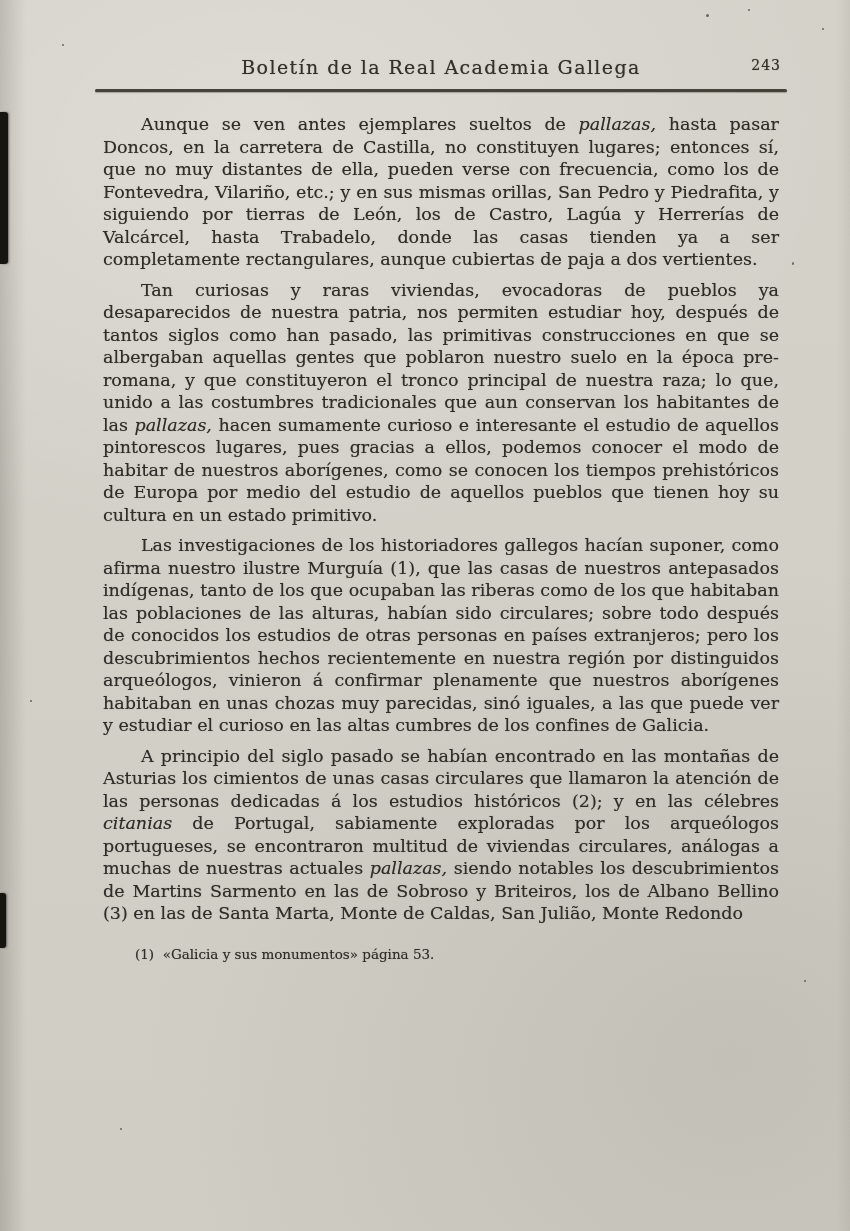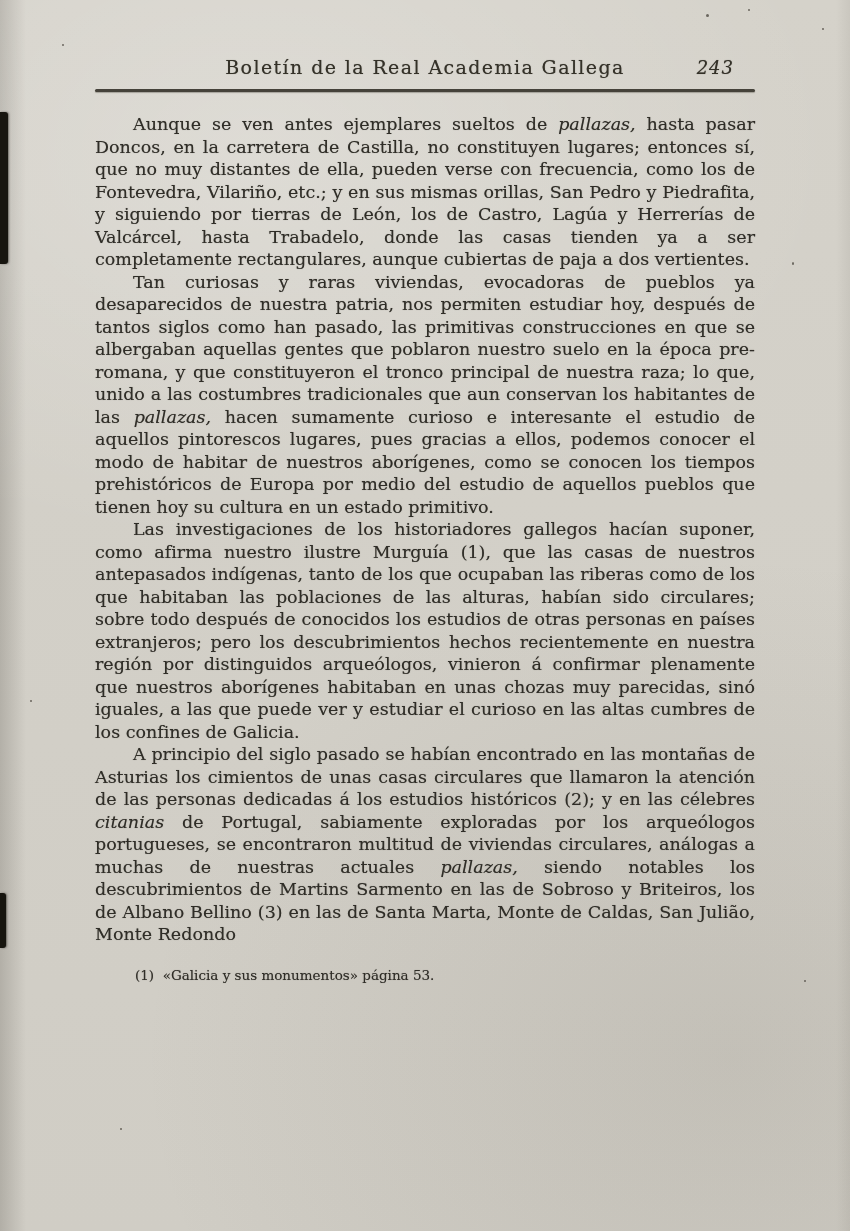--- a/index.html
+++ b/index.html
@@ -6,21 +6,21 @@
     margin: 0;
     padding: 0;
     background: #9a988f;
   }
   .page {
     position: relative;
     width: 850px;
     height: 1231px;
     margin: 0;
     box-sizing: border-box;
-    padding: 56px 95px 0 95px;
+    padding: 56px 63px 0 95px;
     overflow: hidden;
     font-family: "DejaVu Serif", "Liberation Serif", serif;
     color: #2f2d27;
     background:
       radial-gradient(ellipse 900px 620px at 30% 12%, rgba(255,255,255,0.22), transparent 65%),
       radial-gradient(ellipse 820px 700px at 86% 86%, rgba(96,90,78,0.12), transparent 72%),
       linear-gradient(to right, rgba(70,66,58,0.22), rgba(70,66,58,0) 26px),
       linear-gradient(to left, rgba(70,66,58,0.08), rgba(70,66,58,0) 14px),
       linear-gradient(#d5d2ca, #d0cdc5);
   }
@@ -31,43 +31,42 @@
   }
   .header-title {
     text-align: center;
     font-size: 19px;
     letter-spacing: 1.4px;
     color: #343128;
     white-space: nowrap;
   }
   .header-page-number {
     position: absolute;
-    right: 21px;
+    right: 6px;
     top: 1px;
-    font-size: 18px;
+    font-size: 14px;
     letter-spacing: 1px;
     color: #343128;
-    font-style: italic;
   }
   .header-rule {
     height: 3px;
     margin-top: 5px;
     background: #45423a;
     border-radius: 2px;
     box-shadow: 0 1px 1px rgba(65,62,53,0.35);
   }
   .doc-body {
     margin-top: 21px;
     font-size: 17.5px;
     line-height: 22.5px;
     text-align: justify;
     text-shadow: 0 0 0.8px rgba(47,45,39,0.5);
   }
   .doc-body p {
-    margin: 0;
+    margin: 8px;
     text-indent: 38px;
   }
   .ital {
     font-style: italic;
   }
   .footnotes {
     margin-top: 20px;
     font-size: 13.5px;
     line-height: 19.5px;
     text-align: justify;

